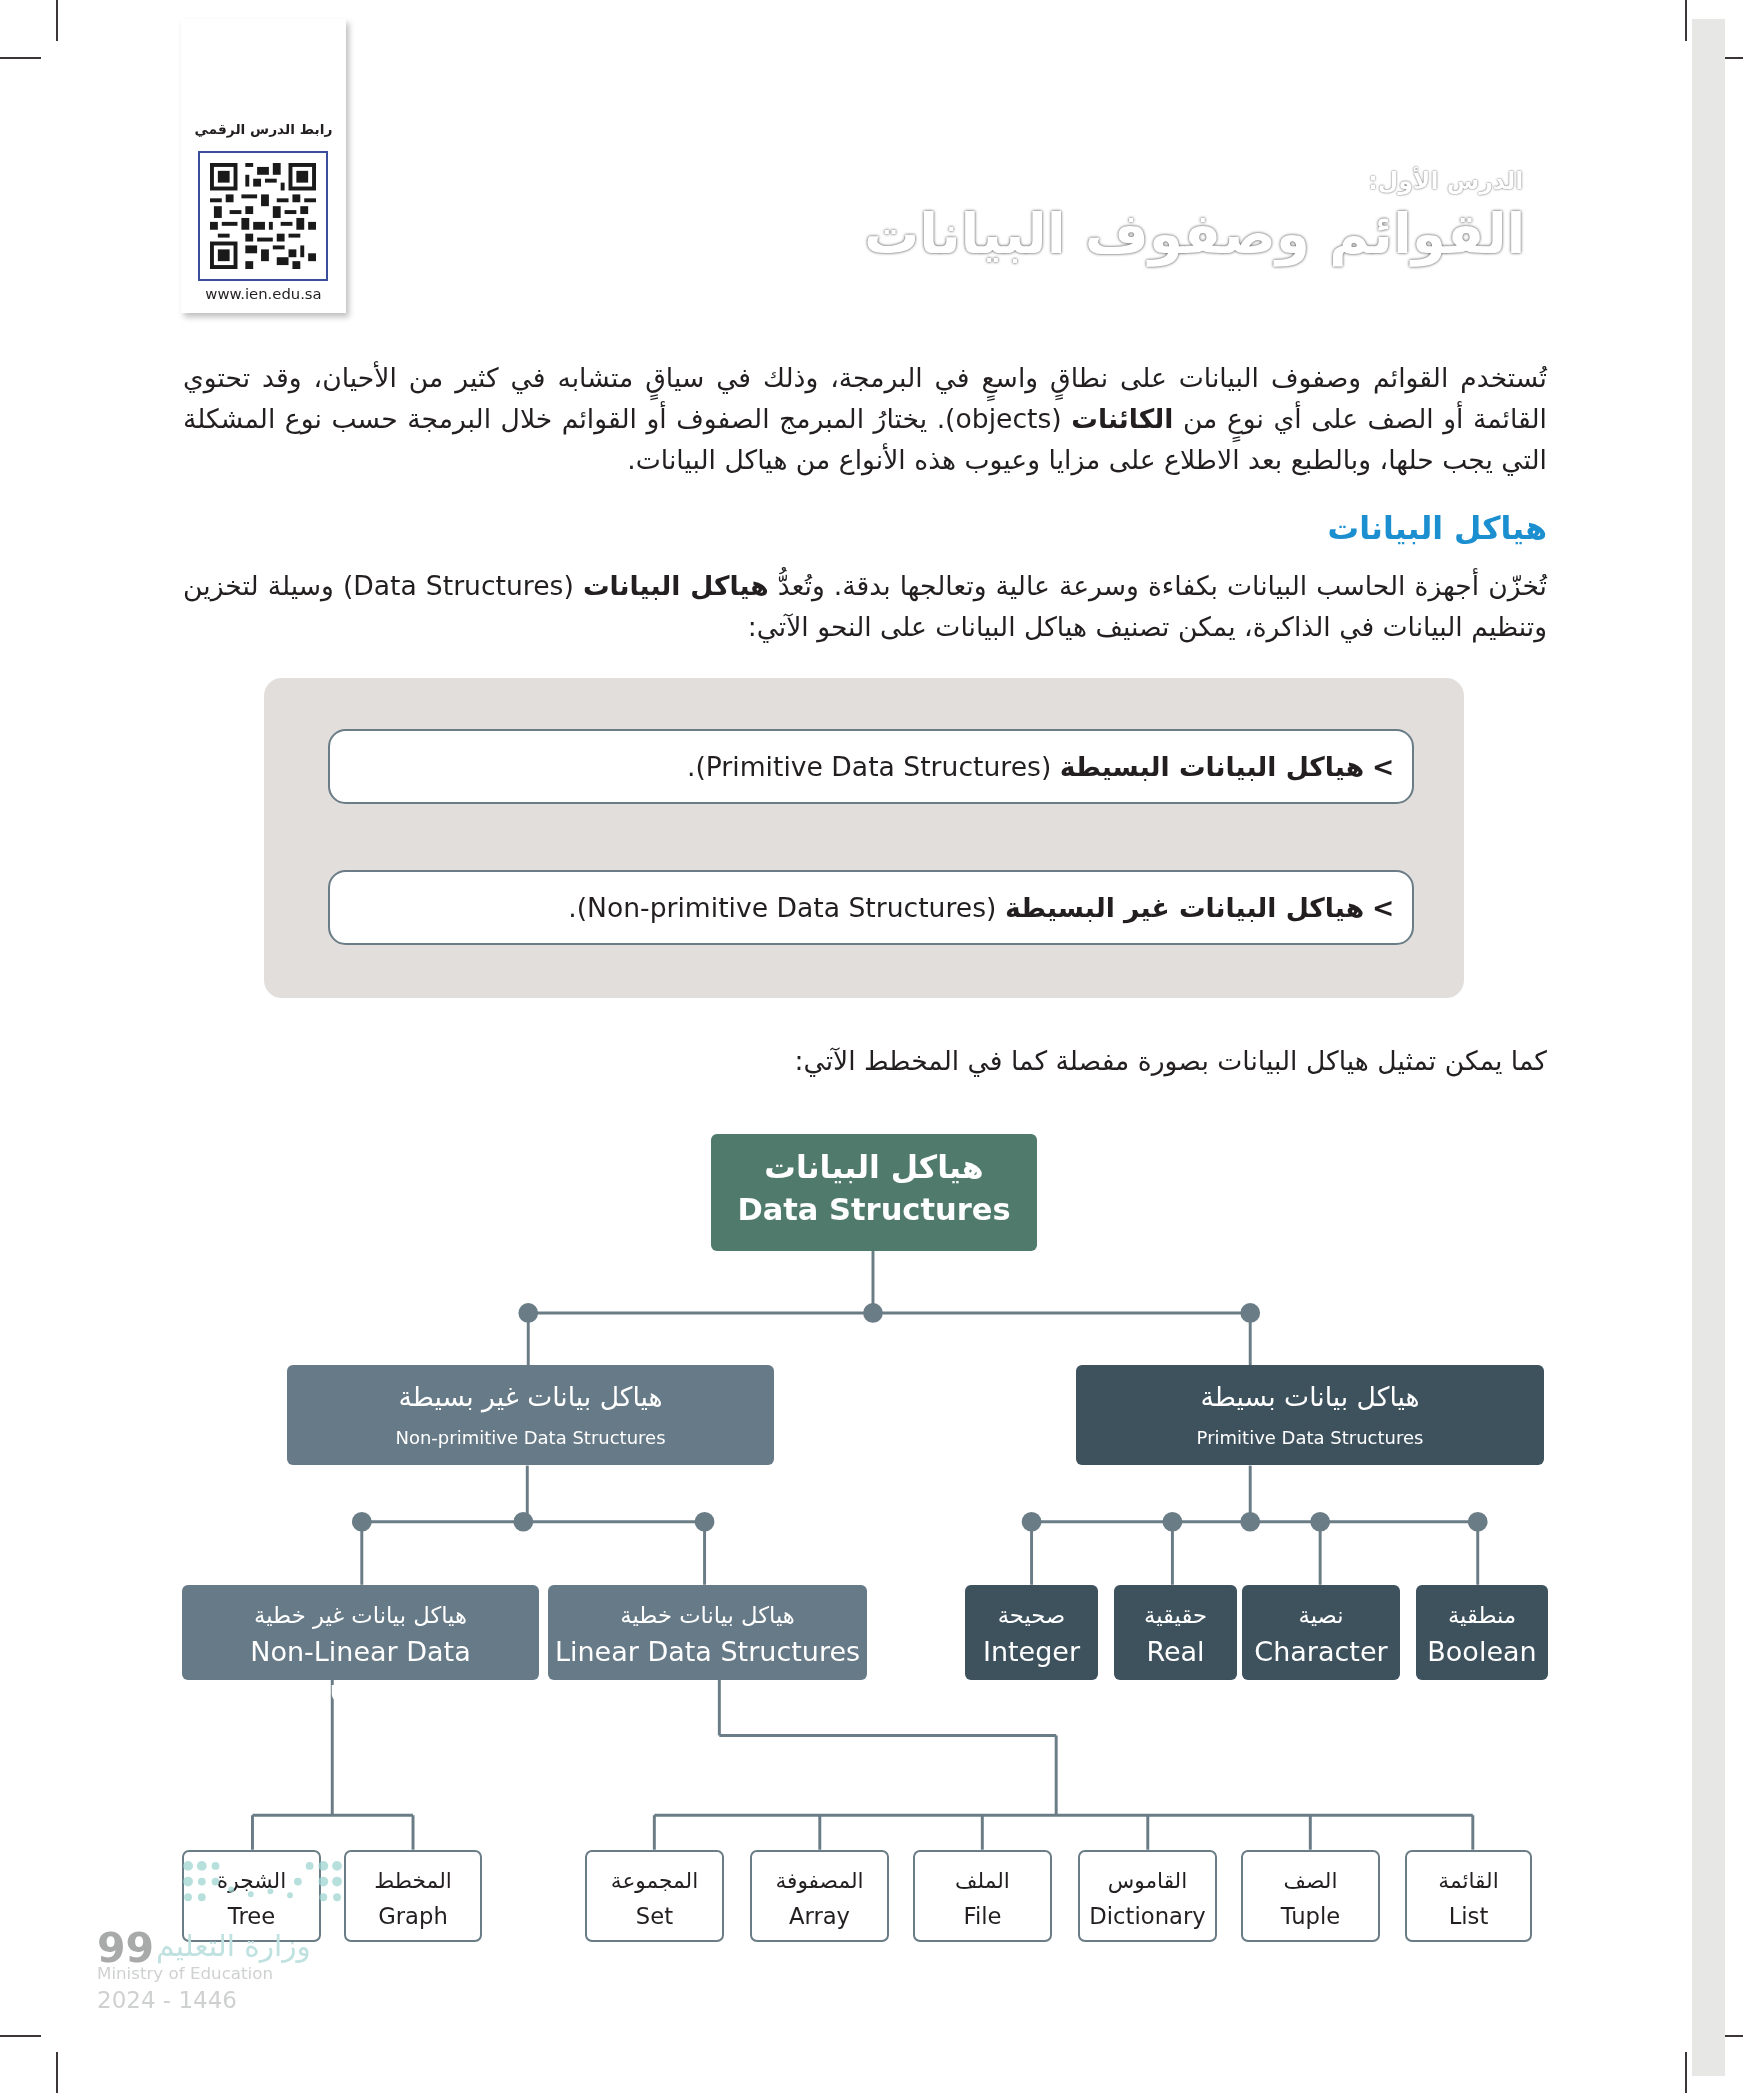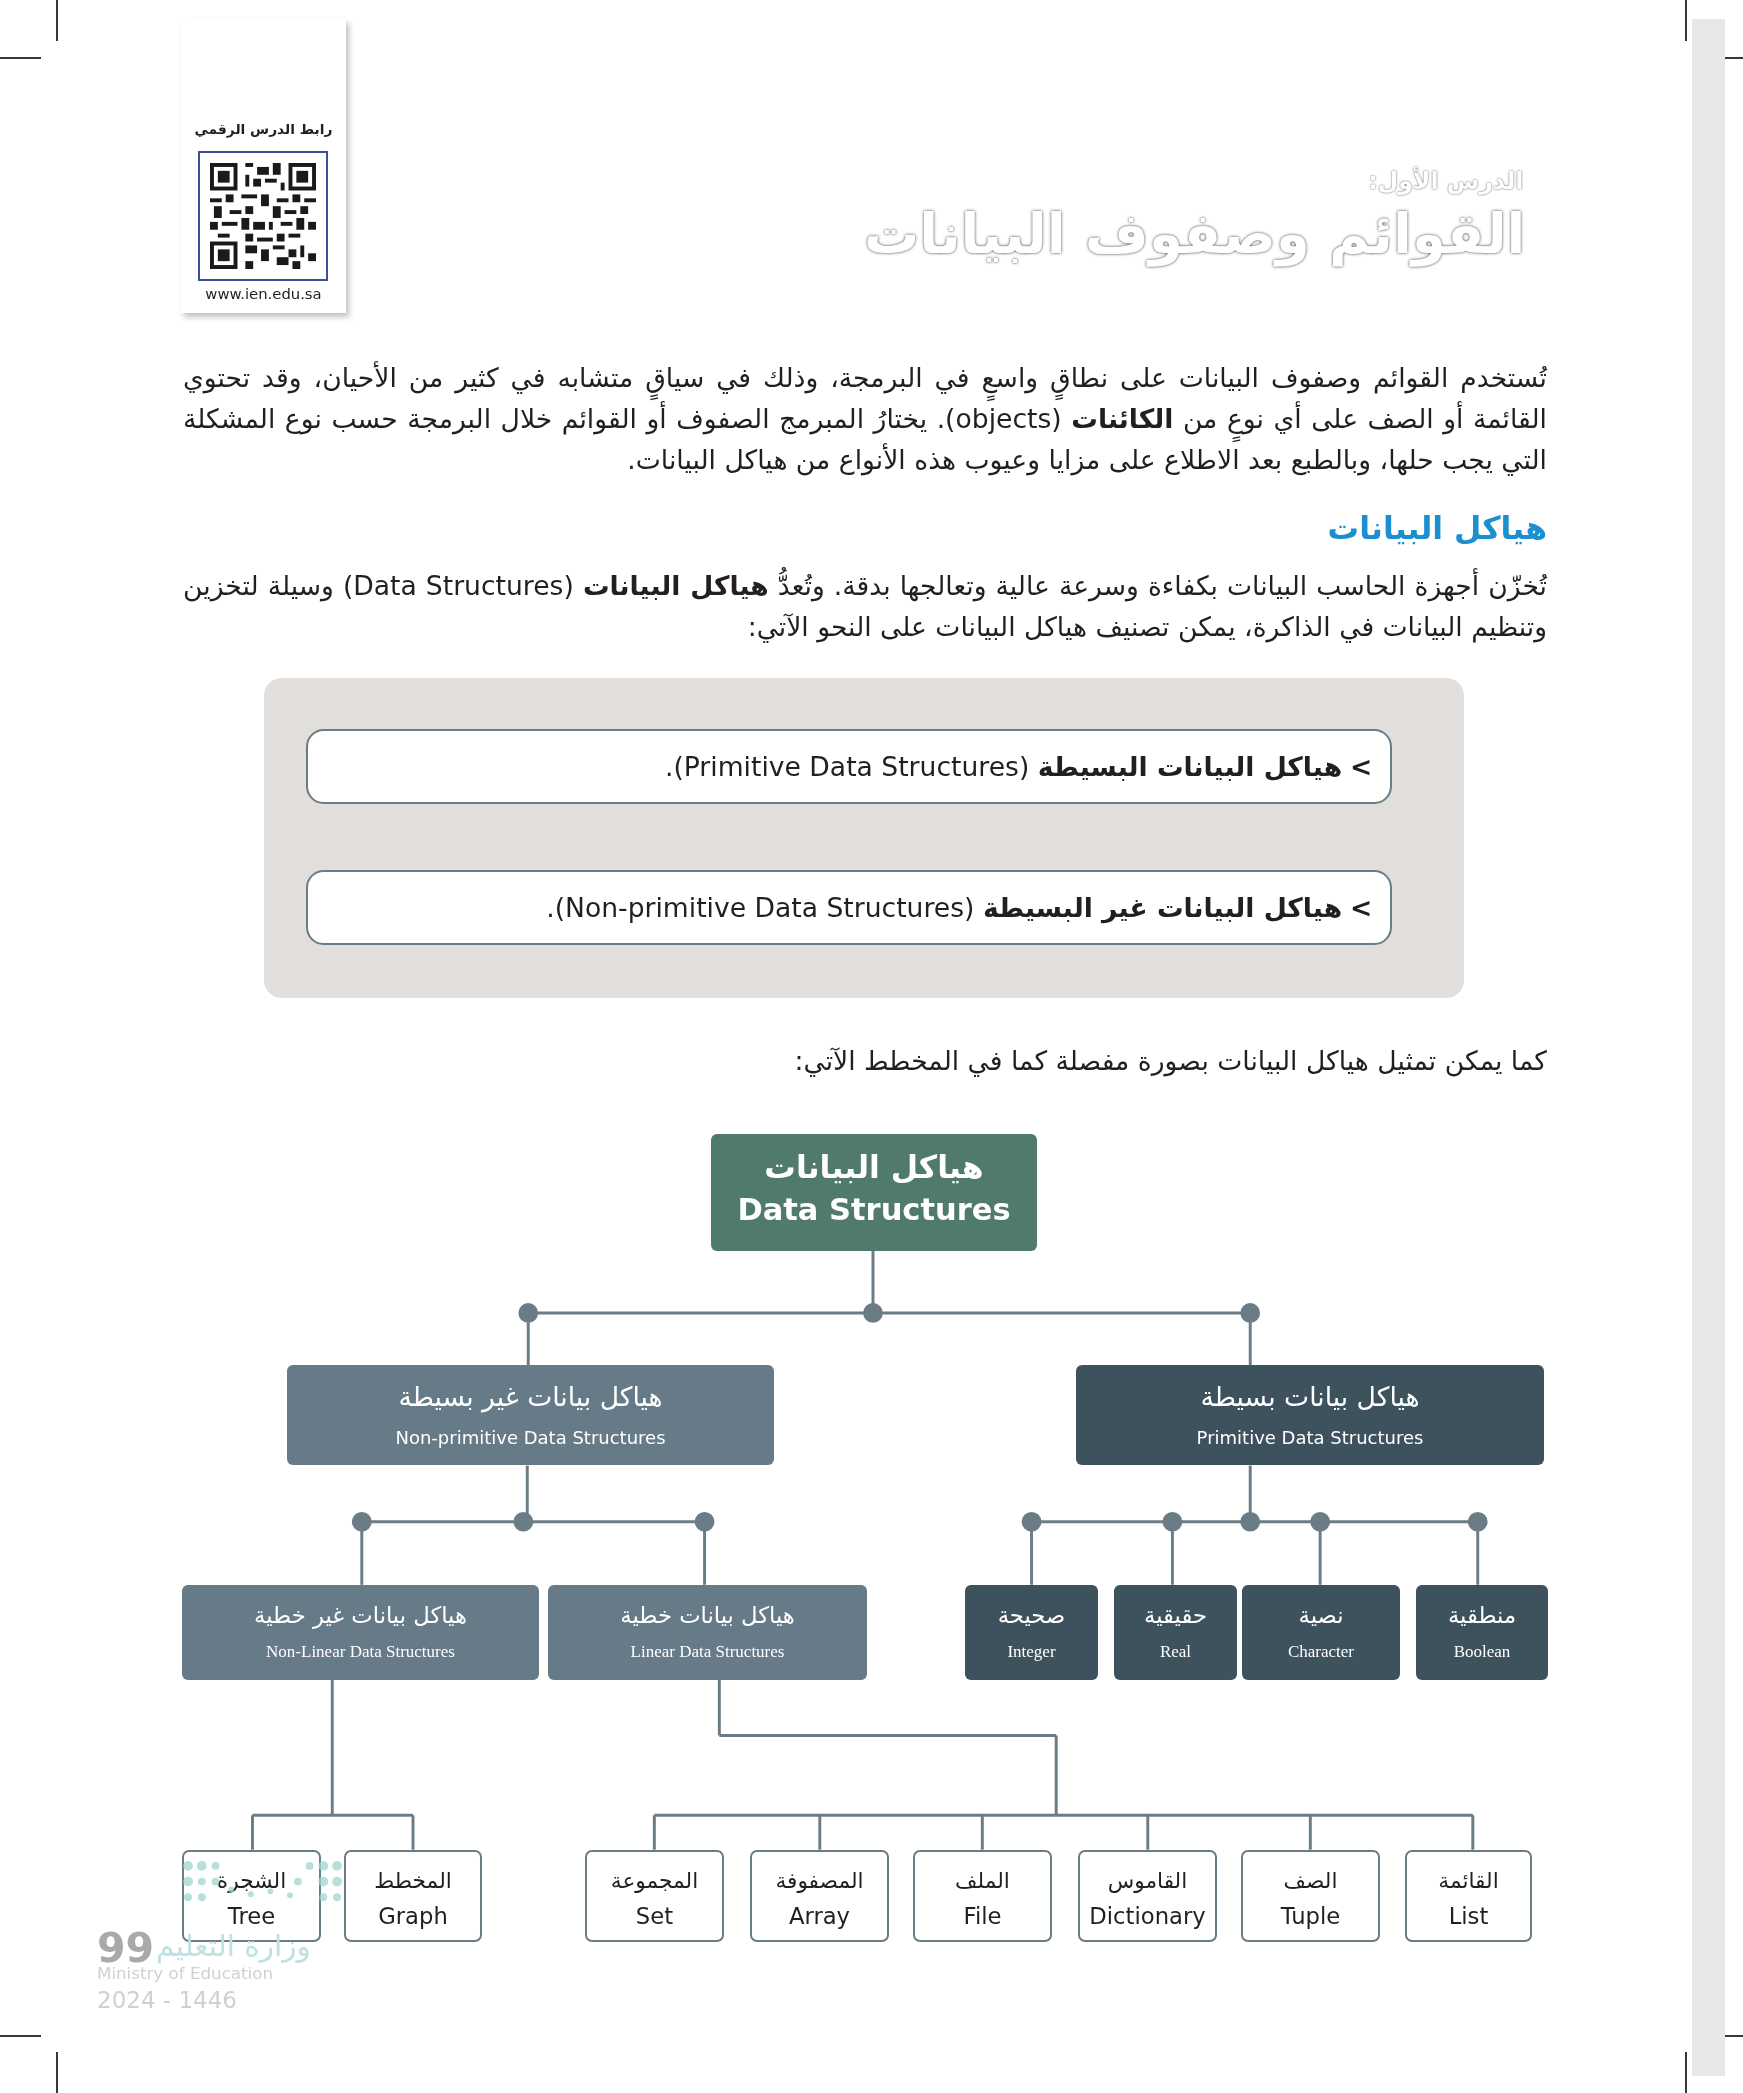--- a/index.html
+++ b/index.html
@@ -38,40 +38,40 @@
   
   .para { position: absolute; right: 197px; width: 1364px; direction: rtl; text-align: justify;
     text-align-last: right; font-size: 26.6px; line-height: 41px; color: #231f20; }
   .para b { font-weight: bold; }
   .section-heading { position: absolute; right: 197px; top: 510px; direction: rtl; color: #1b8fd0;
     font-size: 31.5px; font-weight: bold; }
 
   
   .panel { position: absolute; left: 264px; top: 678px; width: 1200px; height: 320px;
     background: #e2dedb; border-radius: 17.7px; }
-  .pill { position: absolute; left: 42px; width: 1086px; height: 75px; background: #fff;
+  .pill { position: absolute; left: 64px; width: 1086px; height: 75px; background: #fff;
     border: 2px solid #6a7c86; border-radius: 17.7px; box-sizing: border-box;
     direction: rtl; font-size: 26.6px; line-height: 71px; padding-right: 17.7px; color: #231f20; }
   .pill .chev { font-weight: bold; margin-left: 7.9px; }
   .pill b { font-weight: bold; }
 
   
   .node { position: absolute; border-radius: 5.9px; color: #fff; text-align: center; box-sizing: border-box; }
   .node .ar { direction: rtl; display: block; }
   .root { left: 711px; top: 1134px; width: 326px; height: 117px; background: #4f7a6c; }
   .root .ar { font-size: 31.5px; font-weight: bold; margin-top: 13.8px; line-height: 39px; }
   .root .en { font-size: 30.5px; font-weight: bold; line-height: 45px; display: block; }
   .lvl1 { top: 1365px; height: 100px; }
   .lvl1 .ar { font-size: 26.6px; margin-top: 11.8px; line-height: 39px; }
   .lvl1 .en { font-size: 18px; line-height: 43px; display: block; }
   .dark { background: #3e525e; }
   .mid { background: #677a87; }
   .lvl2 { top: 1585px; height: 95px; }
   .lvl2 .ar { font-size: 22.7px; margin-top: 13.8px; line-height: 33px; }
-  .lvl2 .en { font-size: 17px; line-height: 39px; display: block; font-family: Liberation Serif, serif; }
+  .lvl2 .en { font-size: 27px; line-height: 39px; display: block; }
   .leaf { position: absolute; top: 1850px; height: 92px; background: #fff; border: 2px solid #6a7c86;
     border-radius: 7px; box-sizing: border-box; text-align: center; color: #231f20; }
   .leaf .ar { display: block; direction: rtl; font-size: 21.7px; margin-top: 11.8px; line-height: 33px; }
   .leaf .en { display: block; font-size: 22.7px; line-height: 39px; }
 
   
   .wm-page { position: absolute; left: 97px; top: 1924px; font-size: 41px; font-weight: bold; color: #a8aaa9; }
   .wm-ar { position: absolute; left: 156px; top: 1929px; font-size: 29.6px; color: #bfe1df; direction: rtl; }
   .wm-en { position: absolute; left: 97px; top: 1963px; font-size: 16.7px; color: #cfd1d0; }
   .wm-year { position: absolute; left: 97px; top: 1987px; font-size: 23px; color: #cfd1d0; }

